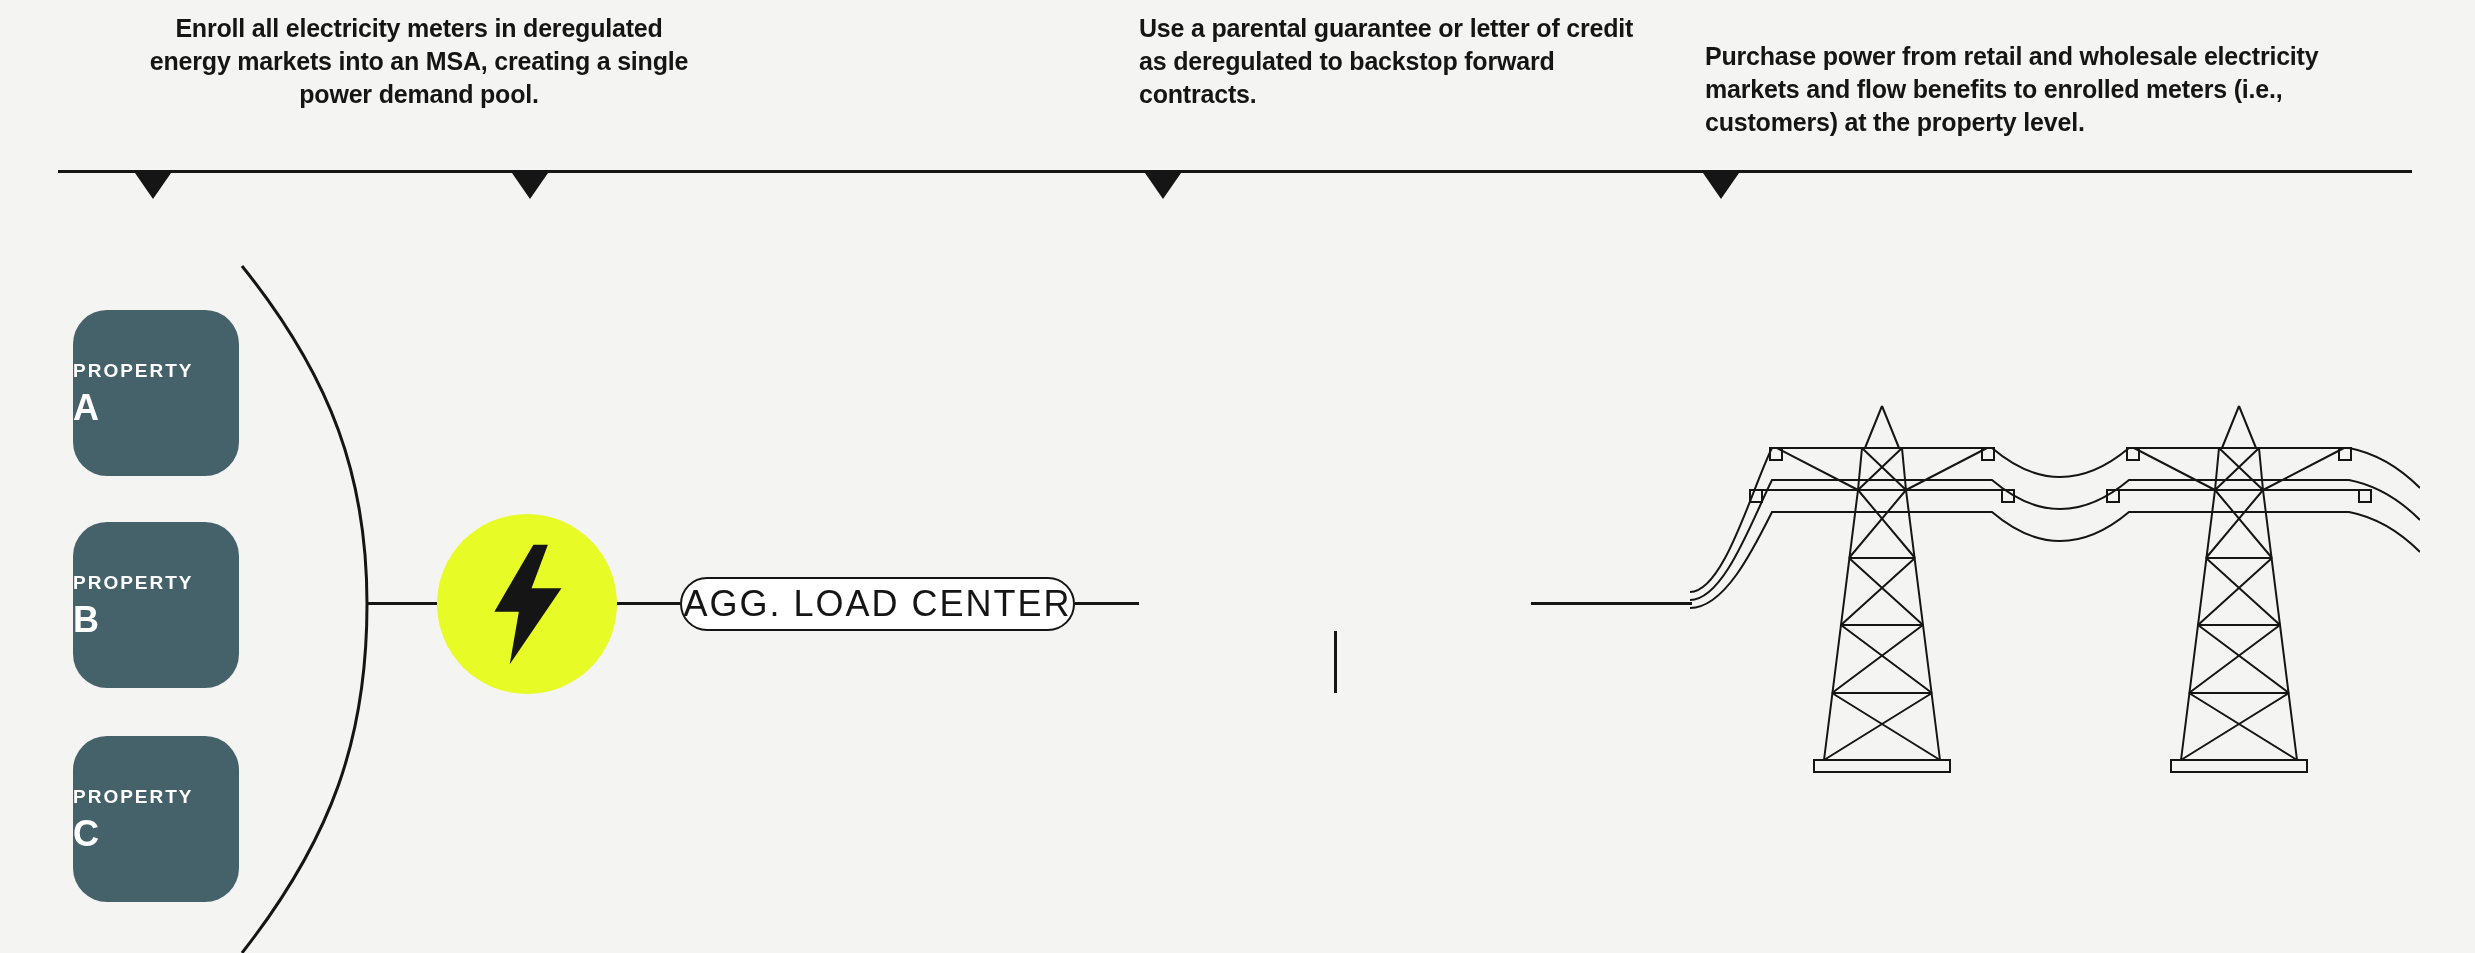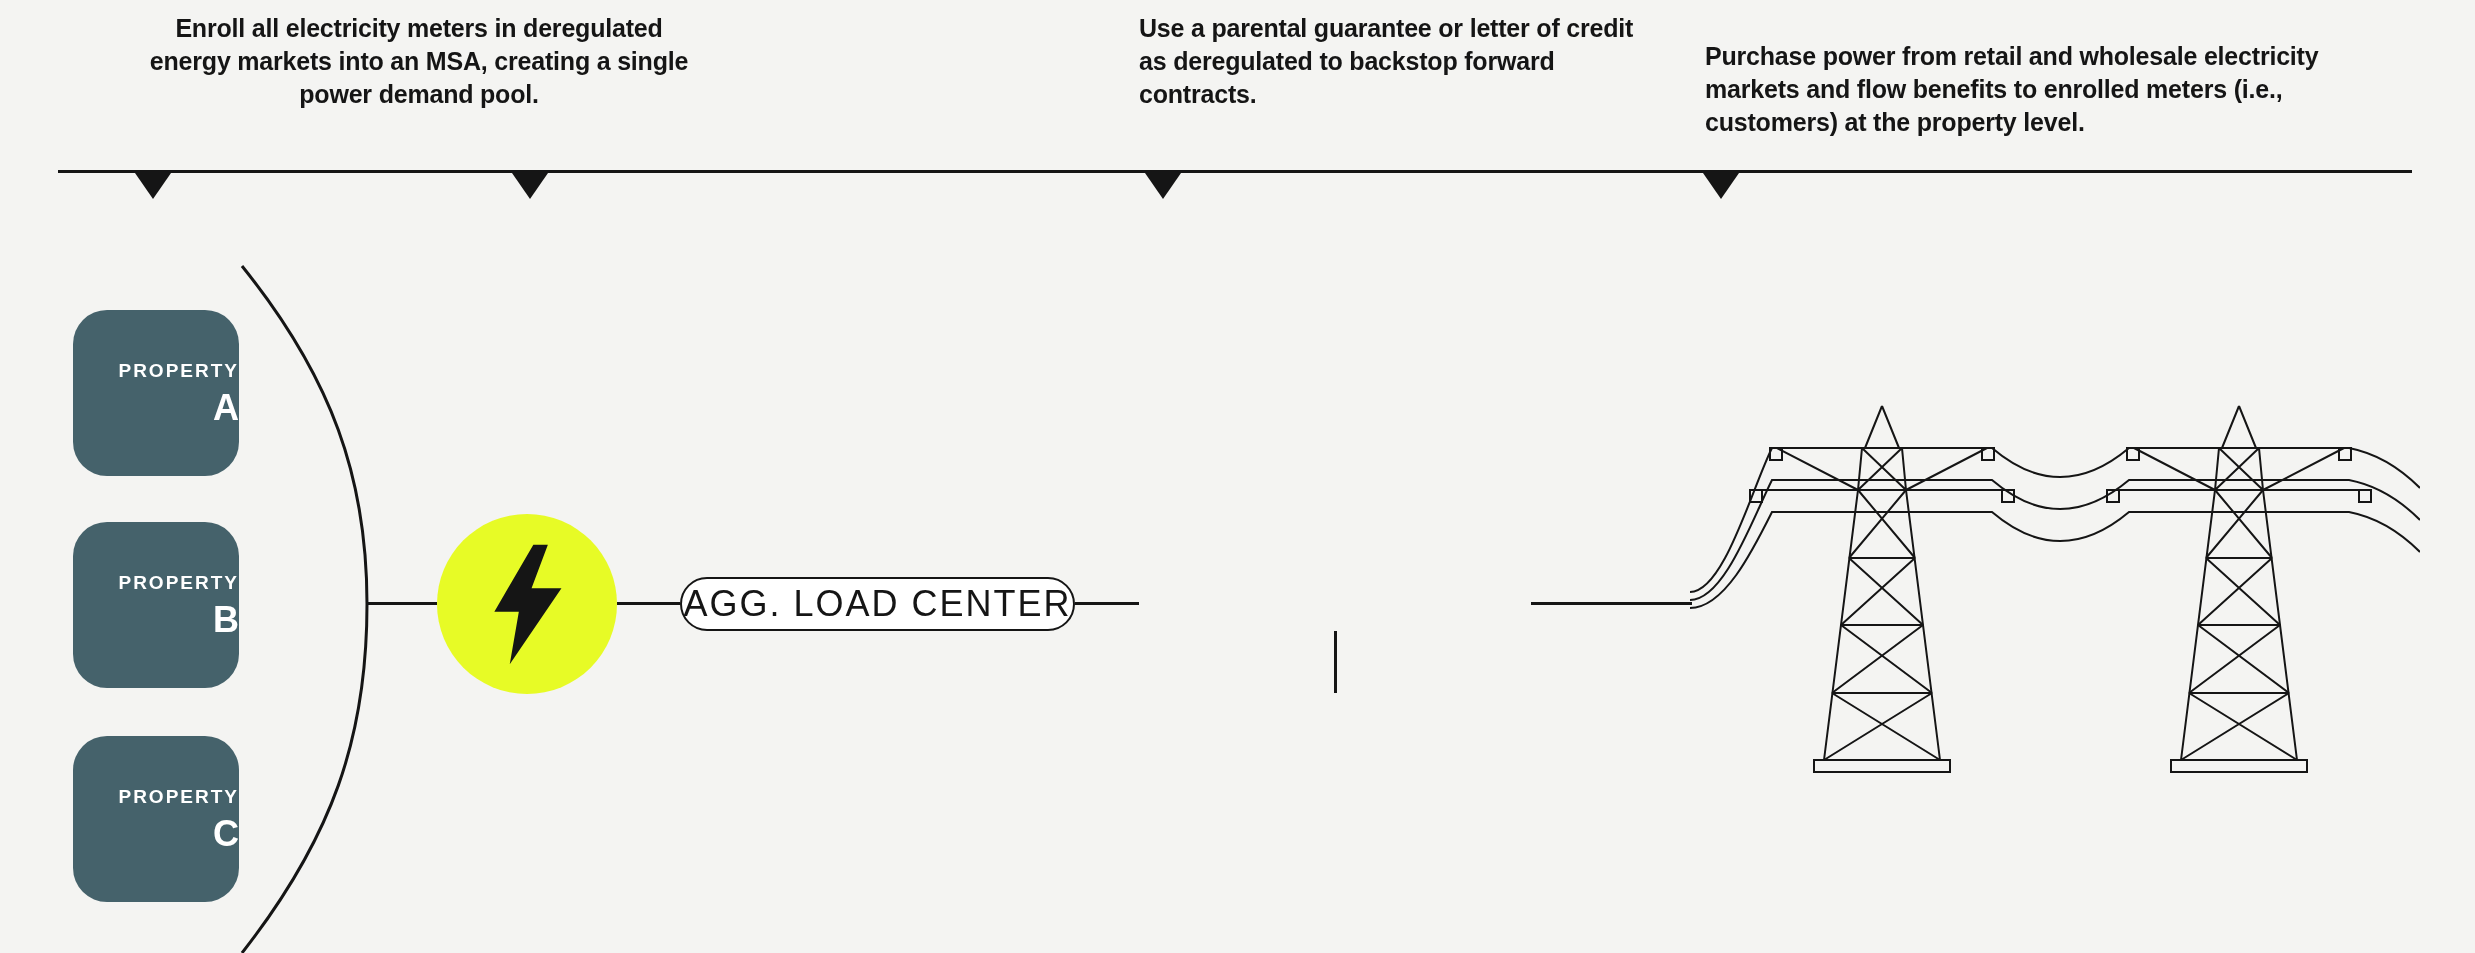--- a/index.html
+++ b/index.html
@@ -47,21 +47,21 @@
   
   .property-card{
     position:absolute;
     left:73px;
     width:166px;height:166px;
     background:var(--property-fill);
     border-radius:34px;
     color:#ffffff;
     display:flex;
     flex-direction:column;
-    align-items:flex-end;
+    align-items:flex-start;
     justify-content:center;
     gap:8px;
   }
   .property-label{
     font-size:19px;
     font-weight:600;
     letter-spacing:2px;
   }
   .property-letter{
     font-size:36px;

